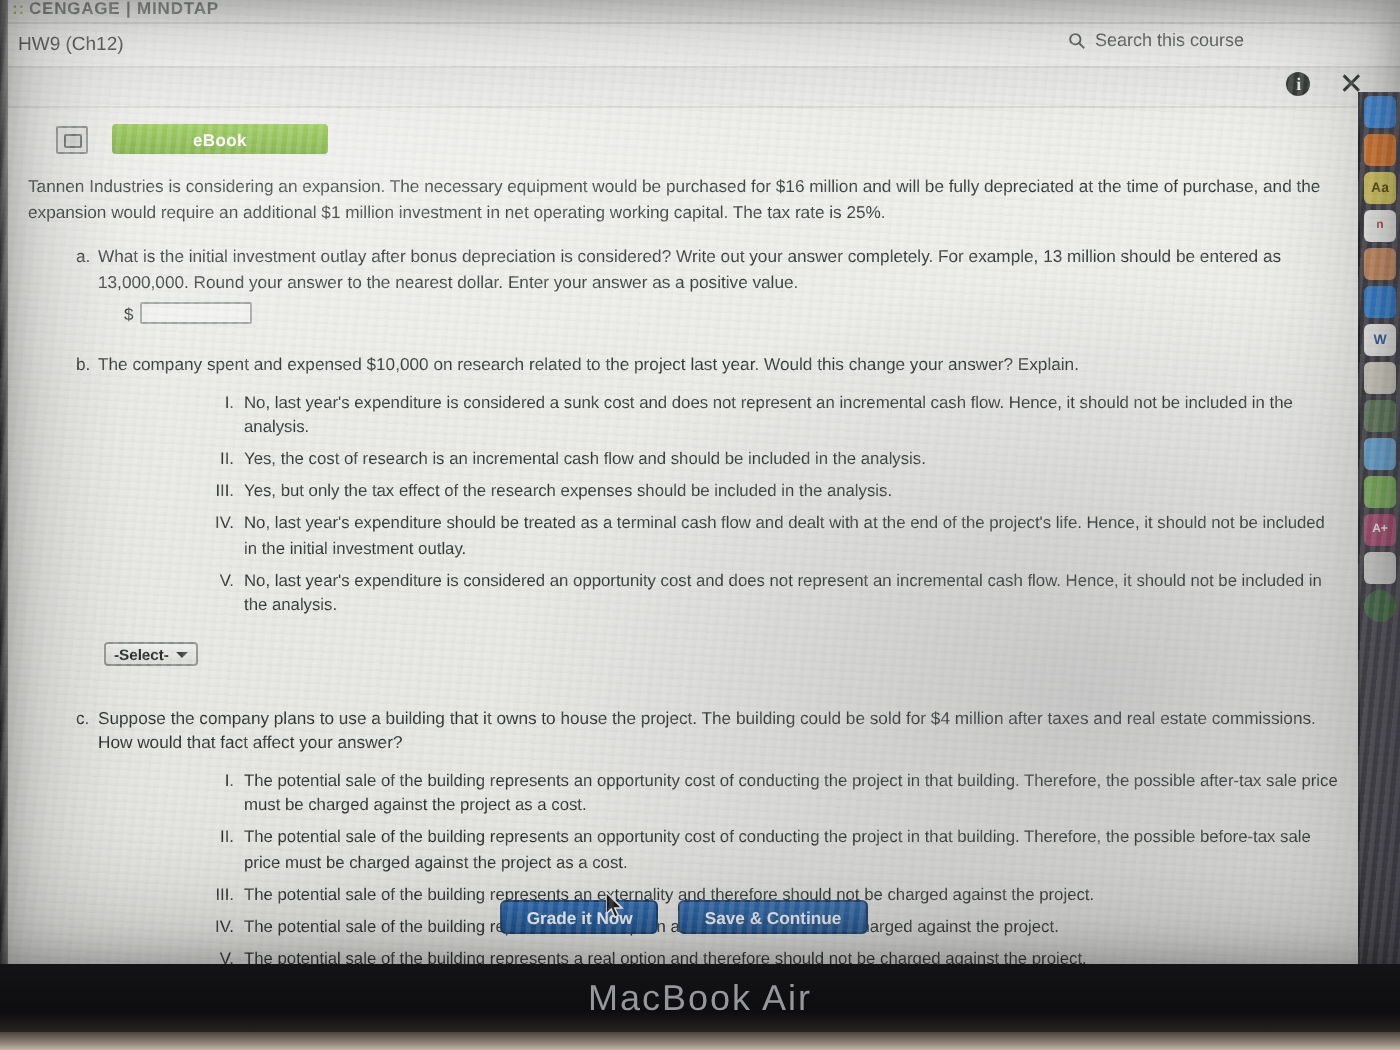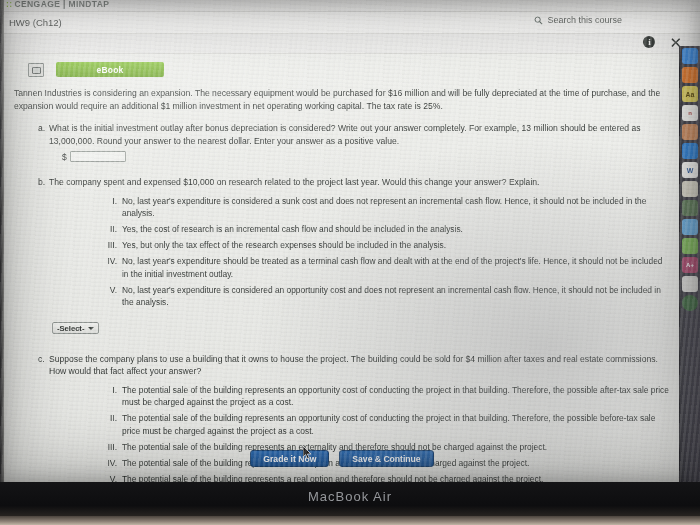--- a/index.html
+++ b/index.html
@@ -274,21 +274,21 @@
     left: 0; top: 482px;
     width: 700px; height: 43px;
     background: linear-gradient(180deg,#141416 0%, #0d0d0f 55%, #2a2622 82%, #6b6158 100%);
     z-index: 70;
   }
   .mb-label {
     position: absolute; left: 0; right: 0;
     top: 7px;
     text-align: center;
     color: #95979b;
-    font-size: 13px;
+    font-size: 18px;
     letter-spacing: 1px;
   }
   .mb-hinge {
     position: absolute; left: 0; right: 0;
     top: 34px; height: 9px;
     background: linear-gradient(180deg,#4a433c,#8d8176 60%,#c2b6a6);
   }
   .screen-left-edge {
     position: absolute; left: 0; top: 0;
     width: 4px; height: 482px;

